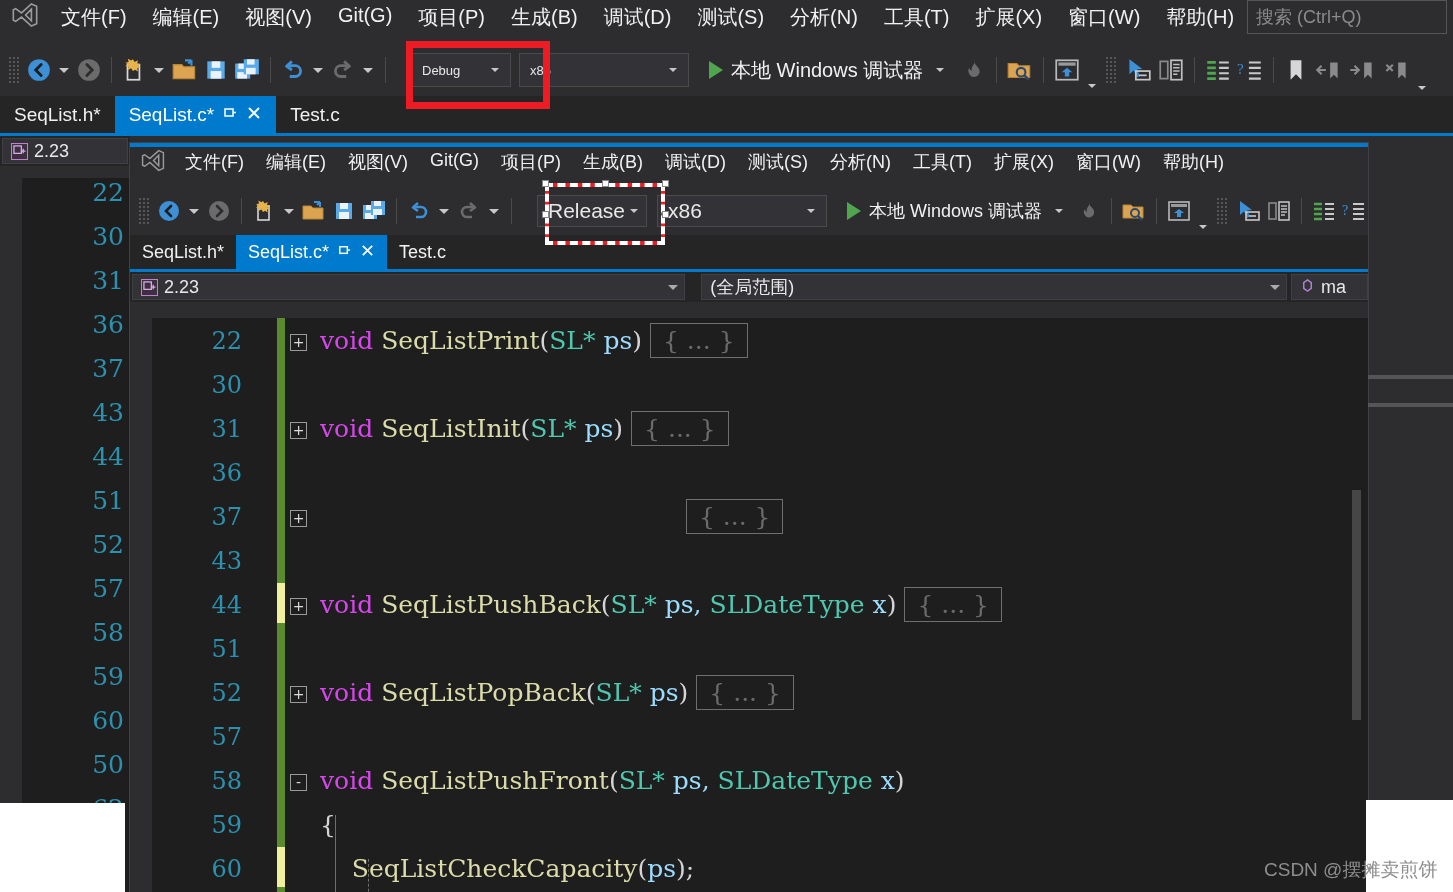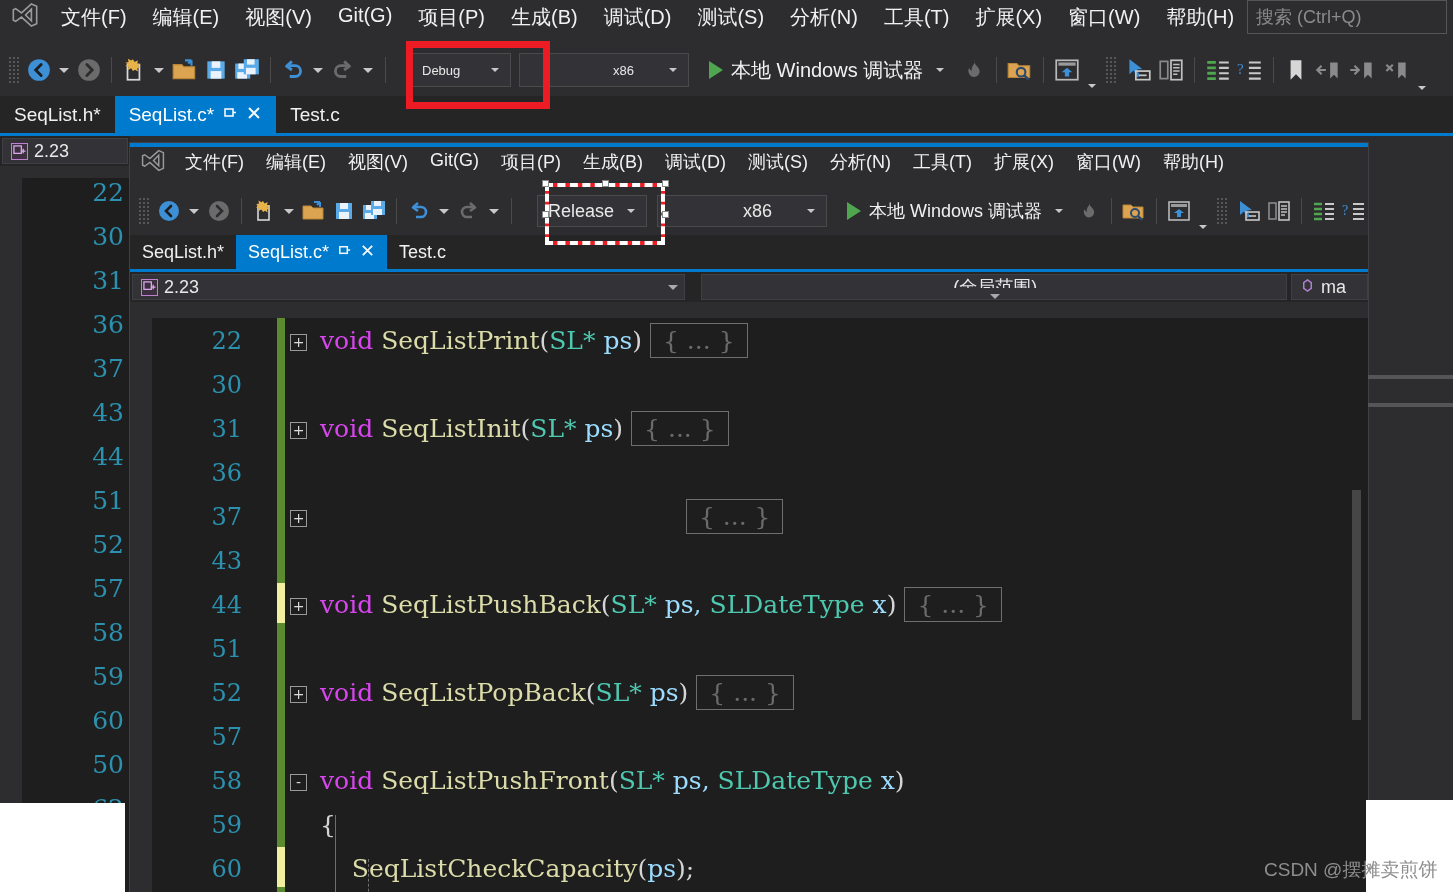--- a/index.html
+++ b/index.html
@@ -47,25 +47,25 @@
             height:34px; min-width:30px; padding:0 2px; flex:0 0 auto; cursor:default; }
   .caret { width:0;height:0;border-left:5px solid transparent;
            border-right:5px solid transparent;border-top:5px solid #c8c8c8;
            margin:0 5px; flex:0 0 auto;}
   .caret.sm { border-left-width:4px;border-right-width:4px;border-top-width:4px; }
 
   
   .combo { height:34px; background:#333337; border:1px solid #4a4a4a;
            display:flex; align-items:center; color:#e8e8e8; font-size:13px;
            padding:0 6px 0 10px; flex:0 0 auto; }
-  .inner .combo { height:32px; font-size:18px; }
+  .inner .combo { height:32px; font-size:21px; }
   .combo .lbl { white-space:nowrap; }
   .combo.cfg { width:100px; justify-content:space-between; }
   .inner .combo.cfg { width:110px; }
-  .combo.plat { width:170px; justify-content:flex-end;gap:30px; }
+  .combo.plat { width:170px; justify-content:space-between;gap:30px; }
 
   .rundbg { display:flex; align-items:center; gap:8px; color:#f1f1f1;
             font-size:20px; padding:0 6px; white-space:nowrap; flex:0 0 auto; }
   .inner .rundbg { font-size:18px; }
   .playtri { width:0;height:0;border-top:9px solid transparent;
              border-bottom:9px solid transparent;border-left:14px solid #4fa64f; }
 
   
   .tabstrip { display:flex; align-items:flex-end; height:37px; background:#252526; }
   .inner .tabstrip { height:34px; }
@@ -564,21 +564,21 @@
       <span class="navsel" style="width:580px;margin-left:2px;">
         <span class="memicon">
           <svg width="13" height="13" viewBox="0 0 14 14">
               <rect x="1" y="1" width="8" height="8" fill="none" stroke="#d8a8e8" stroke-width="1.4"></rect>
               <path d="M11 4 v5 M8.5 6.5 h5" stroke="#d8a8e8" stroke-width="1.4"></path>
             </svg>
         </span>
         <span class="txt">2.23</span>
         <span class="arr"></span>
       </span>
-      <span class="navsel" style="width:614px;margin-left:16px;flex-direction:column;">
+      <span class="navsel" style="width:614px;margin-left:16px;">
         <span class="txt">(全局范围)</span>
         <span class="arr"></span>
       </span>
       <span class="navsel" style="width:80px;margin-left:4px;">
         <span style="flex:0 0 auto;">
           <svg width="15" height="15" viewBox="0 0 16 16">
               <path d="M8 2 L12 5 L12 11 L8 14 L4 11 L4 5 Z" fill="none" stroke="#b07fd0" stroke-width="1.6"></path>
             </svg>
         </span>
         <span class="txt">ma</span>

